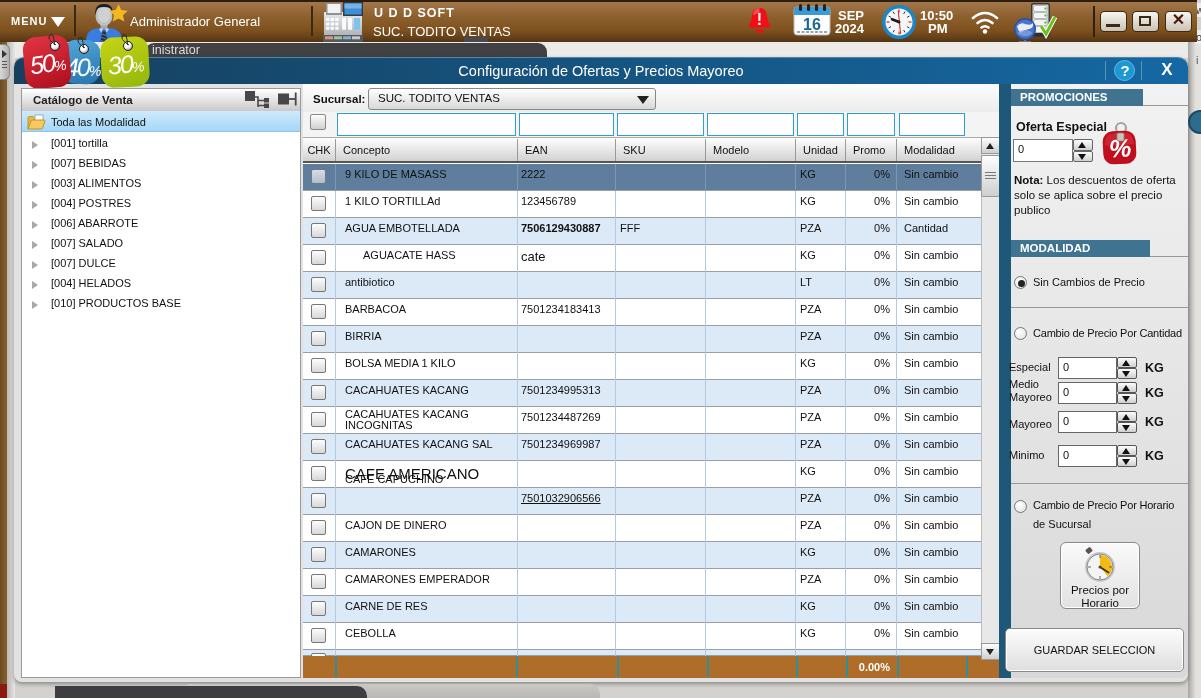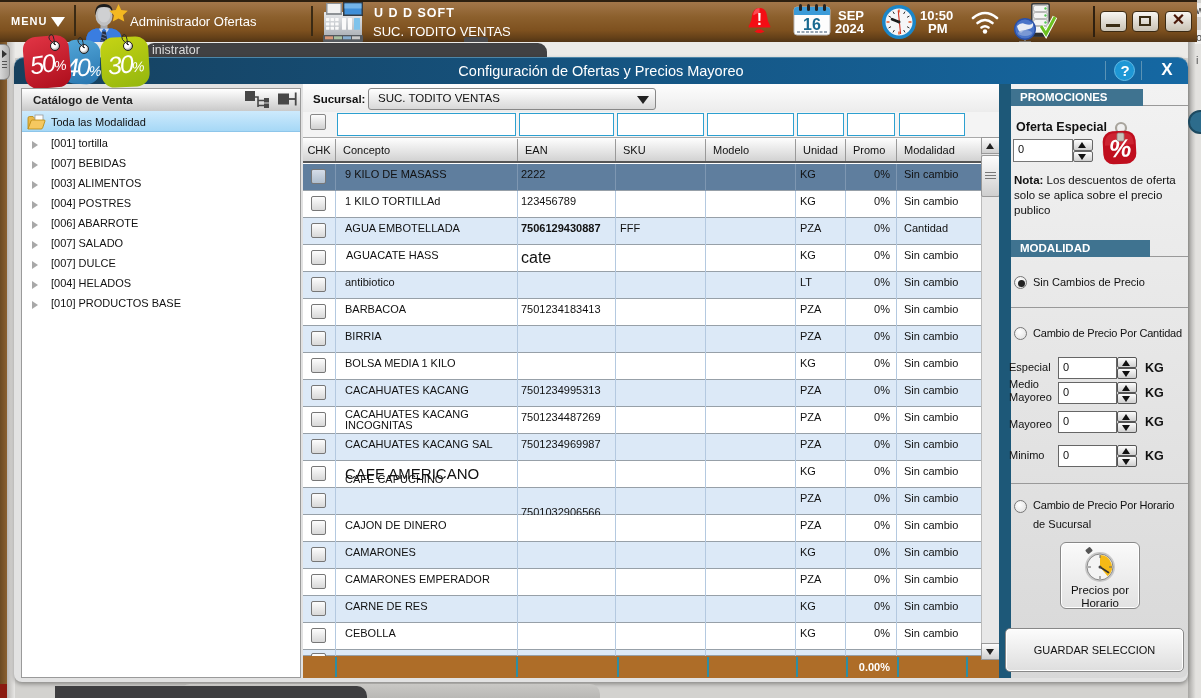--- a/index.html
+++ b/index.html
@@ -35,21 +35,21 @@
   <path d="M18.3 29.5 L21.7 29.5 L23.6 40 L16.4 40 Z" fill="#262e40"></path>
   <path d="M17.6 31.8 l4.8 1.8 m-5.2 1.6 l4.8 1.8 m-5.2 1.6 l4.8 1.8" stroke="#5f7098" stroke-width="1.2" fill="none"></path>
   <ellipse cx="20" cy="13.5" rx="8.5" ry="10.5" fill="#bfc0c2"></ellipse>
   <ellipse cx="20" cy="12.5" rx="6.3" ry="8" fill="#cfd0d2"></ellipse>
   <path d="M11.5 14 Q9.8 2 20 2 Q30.2 2 28.5 14 Q28 7.5 25.5 6 Q23.8 5 20 5 Q16.2 5 14.5 6 Q12 7.5 11.5 14 Z" fill="#1d1d1d"></path>
 </svg>
 
 <svg class="abs" style="left:109px;top:4px;" width="19" height="18" viewBox="0 0 20 19">
   <path d="M10 0 L12.9 6.3 L19.8 7.1 L14.7 11.8 L16.1 18.6 L10 15.2 L3.9 18.6 L5.3 11.8 L0.2 7.1 L7.1 6.3 Z" fill="#f4b820"></path>
 </svg>
-<div class="abs" style="left:130px;top:14px;font-size:13px;color:#fff;">Administrador Ofertas</div>
+<div class="abs" style="left:130px;top:14px;font-size:13px;color:#fff;">Administrador General</div>
 <div class="abs" style="left:311px;top:6px;width:2px;height:30px;background:#3a2a14;"></div>
 
 <svg class="abs" style="left:322px;top:2px;" width="42" height="40" viewBox="0 0 42 40">
   <rect x="2" y="10" width="38" height="24" rx="1" fill="#c9ccd0"></rect>
   <rect x="2" y="10" width="38" height="24" rx="1" fill="url(#rg)"></rect>
   <defs>
     <linearGradient id="rg" x1="0" y1="0" x2="0" y2="1">
       <stop offset="0" stop-color="#e8eaec"></stop>
         <stop offset="1" stop-color="#aeb2b8"></stop>
     </linearGradient>
@@ -354,22 +354,22 @@
     <div class="abs" style="left:904px;top:222px;font-size:11px;color:#111;">Cantidad</div>
     <div class="abs" style="left:303px;top:244.5px;width:678px;height:27px;background:#ffffff;border-bottom:1px solid #97a0a8;"></div>
     <div class="abs" style="left:335px;top:244.5px;width:1px;height:27px;background:#b4c9e0;"></div>
     <div class="abs" style="left:517px;top:244.5px;width:1px;height:27px;background:#b4c9e0;"></div>
     <div class="abs" style="left:615px;top:244.5px;width:1px;height:27px;background:#b4c9e0;"></div>
     <div class="abs" style="left:705px;top:244.5px;width:1px;height:27px;background:#b4c9e0;"></div>
     <div class="abs" style="left:795px;top:244.5px;width:1px;height:27px;background:#b4c9e0;"></div>
     <div class="abs" style="left:845px;top:244.5px;width:1px;height:27px;background:#b4c9e0;"></div>
     <div class="abs" style="left:896px;top:244.5px;width:1px;height:27px;background:#b4c9e0;"></div>
     <div class="abs" style="left:311px;top:250px;width:15px;height:15px;background:linear-gradient(180deg,#fdfdfd,#d8d8d8);border:1px solid #777;border-radius:2px;"></div>
-    <div class="abs" style="left:346px;top:249px;font-size:11px;color:#111;">AGUACATE HASS</div>
-    <div class="abs" style="left:521px;top:249px;font-size:16px;color:#111;">cate</div>
+    <div class="abs" style="left:363px;top:249px;font-size:11px;color:#111;">AGUACATE HASS</div>
+    <div class="abs" style="left:521px;top:249px;font-size:13px;color:#111;">cate</div>
     <div class="abs" style="left:800px;top:249px;font-size:11px;color:#111;">KG</div>
     <div class="abs" style="left:846px;top:249px;width:44px;text-align:right;font-size:11px;color:#111;">0%</div>
     <div class="abs" style="left:904px;top:249px;font-size:11px;color:#111;">Sin cambio</div>
     <div class="abs" style="left:303px;top:271.5px;width:678px;height:27px;background:#dce9f7;border-bottom:1px solid #97a0a8;"></div>
     <div class="abs" style="left:335px;top:271.5px;width:1px;height:27px;background:#b4c9e0;"></div>
     <div class="abs" style="left:517px;top:271.5px;width:1px;height:27px;background:#b4c9e0;"></div>
     <div class="abs" style="left:615px;top:271.5px;width:1px;height:27px;background:#b4c9e0;"></div>
     <div class="abs" style="left:705px;top:271.5px;width:1px;height:27px;background:#b4c9e0;"></div>
     <div class="abs" style="left:795px;top:271.5px;width:1px;height:27px;background:#b4c9e0;"></div>
     <div class="abs" style="left:845px;top:271.5px;width:1px;height:27px;background:#b4c9e0;"></div>
@@ -477,21 +477,21 @@
     <div class="abs" style="left:303px;top:487.5px;width:678px;height:27px;background:#dce9f7;border-bottom:1px solid #97a0a8;"></div>
     <div class="abs" style="left:335px;top:487.5px;width:1px;height:27px;background:#b4c9e0;"></div>
     <div class="abs" style="left:517px;top:487.5px;width:1px;height:27px;background:#b4c9e0;"></div>
     <div class="abs" style="left:615px;top:487.5px;width:1px;height:27px;background:#b4c9e0;"></div>
     <div class="abs" style="left:705px;top:487.5px;width:1px;height:27px;background:#b4c9e0;"></div>
     <div class="abs" style="left:795px;top:487.5px;width:1px;height:27px;background:#b4c9e0;"></div>
     <div class="abs" style="left:845px;top:487.5px;width:1px;height:27px;background:#b4c9e0;"></div>
     <div class="abs" style="left:896px;top:487.5px;width:1px;height:27px;background:#b4c9e0;"></div>
     <div class="abs" style="left:311px;top:493px;width:15px;height:15px;background:linear-gradient(180deg,#fdfdfd,#d8d8d8);border:1px solid #777;border-radius:2px;"></div>
     <div class="abs" style="left:345px;top:473px;font-size:11px;color:#111;">CAFE CAPUCHINO</div>
-    <div class="abs" style="left:521px;top:506px;font-size:11px;color:#111;">7501032906566</div>
+    <div class="abs" style="left:521px;top:492px;font-size:11px;color:#111;text-decoration:underline;">7501032906566</div>
     <div class="abs" style="left:800px;top:492px;font-size:11px;color:#111;">PZA</div>
     <div class="abs" style="left:846px;top:492px;width:44px;text-align:right;font-size:11px;color:#111;">0%</div>
     <div class="abs" style="left:904px;top:492px;font-size:11px;color:#111;">Sin cambio</div>
     <div class="abs" style="left:303px;top:514.5px;width:678px;height:27px;background:#ffffff;border-bottom:1px solid #97a0a8;"></div>
     <div class="abs" style="left:335px;top:514.5px;width:1px;height:27px;background:#b4c9e0;"></div>
     <div class="abs" style="left:517px;top:514.5px;width:1px;height:27px;background:#b4c9e0;"></div>
     <div class="abs" style="left:615px;top:514.5px;width:1px;height:27px;background:#b4c9e0;"></div>
     <div class="abs" style="left:705px;top:514.5px;width:1px;height:27px;background:#b4c9e0;"></div>
     <div class="abs" style="left:795px;top:514.5px;width:1px;height:27px;background:#b4c9e0;"></div>
     <div class="abs" style="left:845px;top:514.5px;width:1px;height:27px;background:#b4c9e0;"></div>

